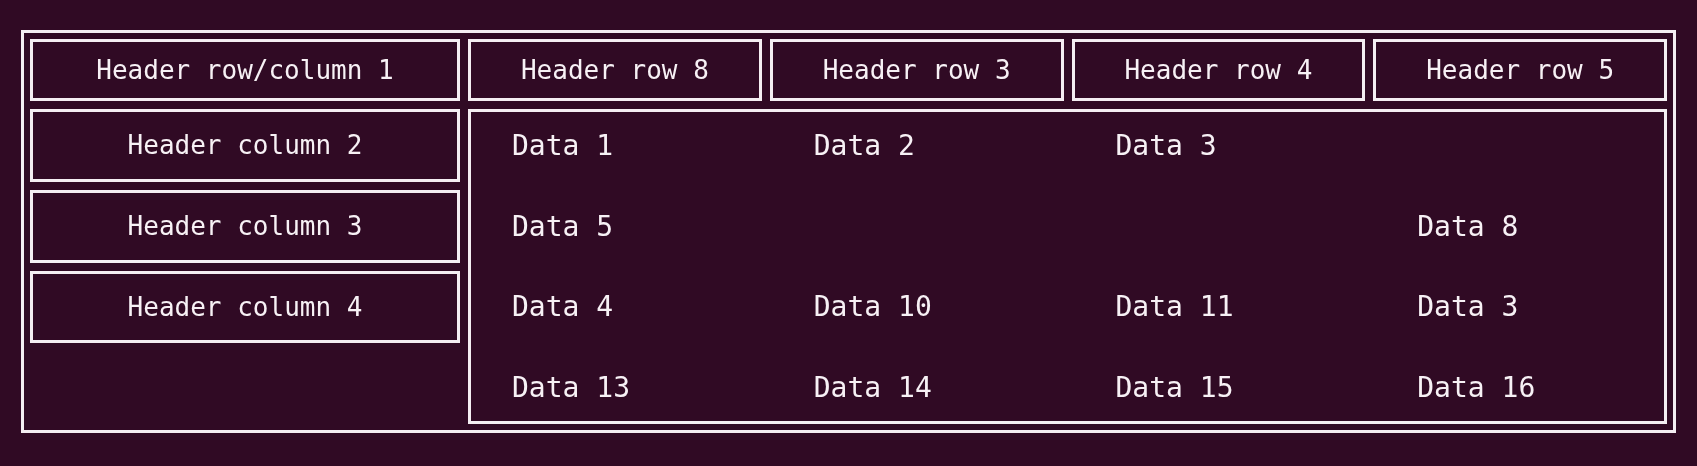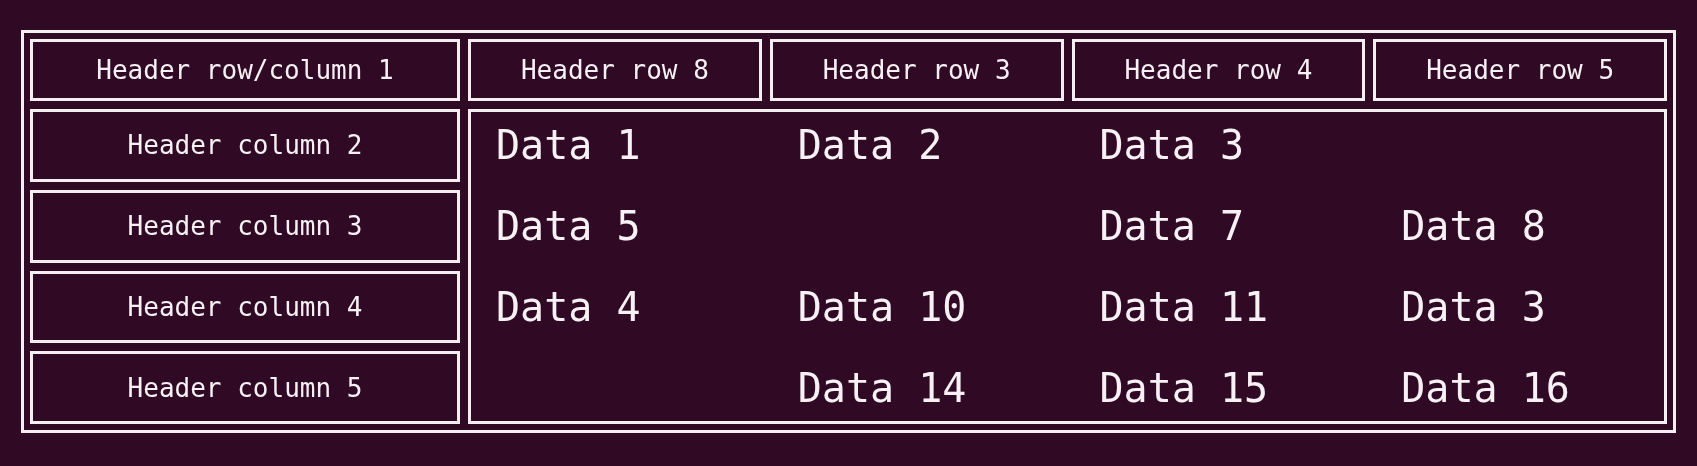--- a/index.html
+++ b/index.html
@@ -45,54 +45,54 @@
   .data-region {
     grid-area: 2 / 2 / 6 / 6;
     box-sizing: border-box;
     border: 3px solid #f4eef2;
   }
   .td {
     display: flex;
     align-items: center;
     justify-content: flex-start;
     padding-left: 28px;
-    font-size: 40px;
+    font-size: 28px;
     white-space: nowrap;
+    margin-left: 16px;
   }
 </style>
 </head>
 <body>
 
 <div class="table-frame">
   <div class="grid">
 
     <div class="th" style="grid-area:1/1/2/2">Header row/column 1</div>
     <div class="th" style="grid-area:1/2/2/3">Header row 8</div>
     <div class="th" style="grid-area:1/3/2/4">Header row 3</div>
     <div class="th" style="grid-area:1/4/2/5">Header row 4</div>
     <div class="th" style="grid-area:1/5/2/6">Header row 5</div>
 
     <div class="th" style="grid-area:2/1/3/2">Header column 2</div>
     <div class="th" style="grid-area:3/1/4/2">Header column 3</div>
     <div class="th" style="grid-area:4/1/5/2">Header column 4</div>
-    <div class="th" style="grid-area:5/1/6/2">Header column 5</div>
 
     <div class="data-region"></div>
 
     <div class="td" style="grid-area:2/2/3/3">Data 1</div>
     <div class="td" style="grid-area:2/3/3/4">Data 2</div>
     <div class="td" style="grid-area:2/4/3/5">Data 3</div>
 
     <div class="td" style="grid-area:3/2/4/3">Data 5</div>
-    <div class="td" style="grid-area:3/4/4/5">Data 7</div>
     <div class="td" style="grid-area:3/5/4/6">Data 8</div>
 
     <div class="td" style="grid-area:4/2/5/3">Data 4</div>
     <div class="td" style="grid-area:4/3/5/4">Data 10</div>
     <div class="td" style="grid-area:4/4/5/5">Data 11</div>
     <div class="td" style="grid-area:4/5/5/6">Data 3</div>
 
+    <div class="td" style="grid-area:5/2/6/3">Data 13</div>
     <div class="td" style="grid-area:5/3/6/4">Data 14</div>
     <div class="td" style="grid-area:5/4/6/5">Data 15</div>
     <div class="td" style="grid-area:5/5/6/6">Data 16</div>
 
   </div>
 </div>
 
 </body></html>

